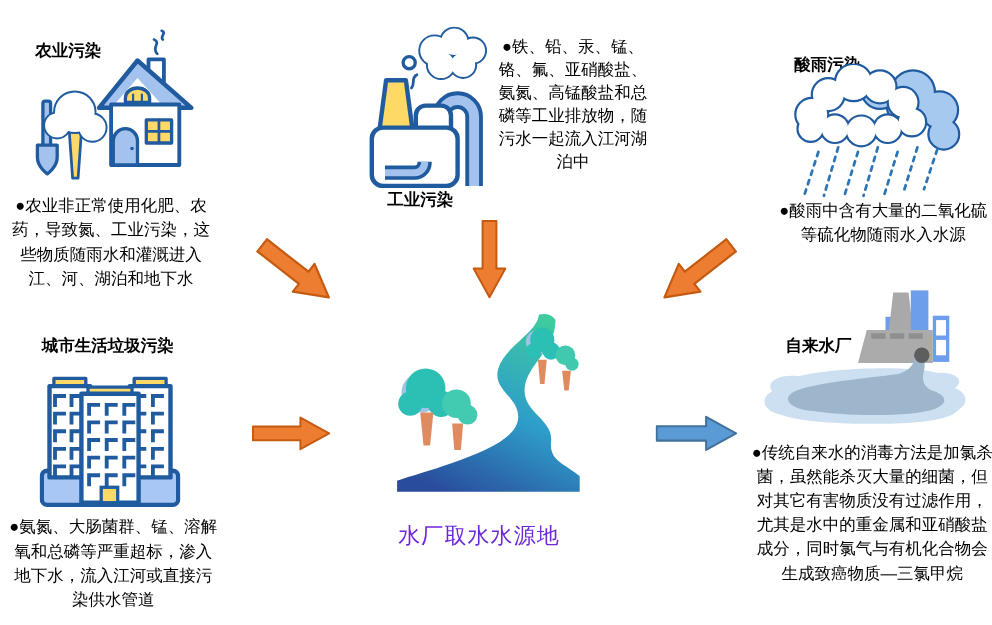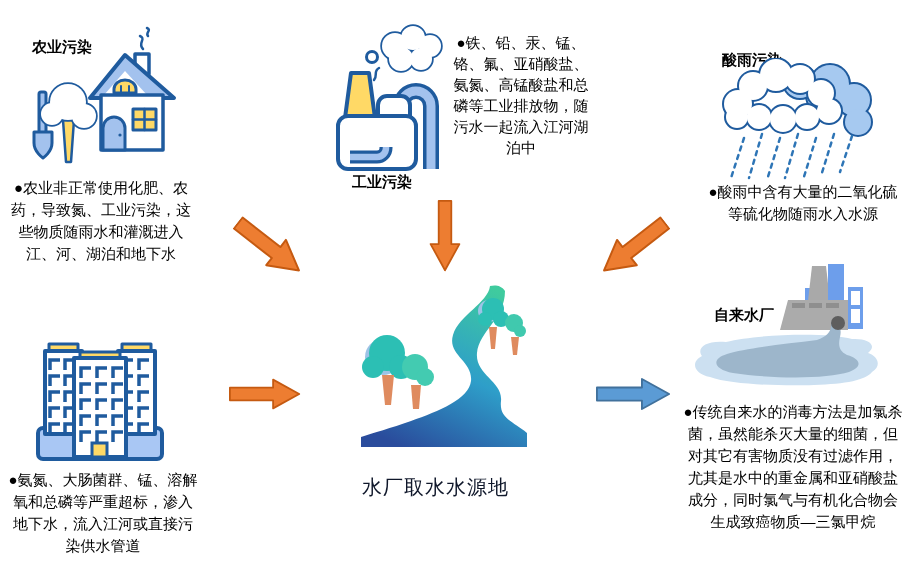--- a/index.html
+++ b/index.html
@@ -4,21 +4,21 @@
 <style>
   html,body{margin:0;padding:0;background:#fff;}
   #canvas{
     position:relative;width:902px;height:568px;background:#ffffff;overflow:hidden;
     font-family:"Liberation Sans","DejaVu Sans",sans-serif;color:#000;
   }
   .abs{position:absolute;}
   .node-title{position:absolute;font-size:15px;font-weight:bold;white-space:nowrap;line-height:18px;}
   .desc{position:absolute;font-size:15px;line-height:22px;text-align:center;}
   .desc.tight{line-height:21px;}
-  .source-label{position:absolute;font-size:20px;letter-spacing:1px;color:#0f172a;white-space:nowrap;}
+  .source-label{position:absolute;font-size:20px;letter-spacing:1px;color:#6d28d9;white-space:nowrap;}
   svg{display:block;}
   .arrow{position:absolute;}
   .arrow polygon{stroke-width:2;stroke-linejoin:round;}
   .arrow.orange polygon{stroke:#C55A11;}
   .arrow.blue polygon{stroke:#41719C;}
 </style>
 </head>
 <body>
 
 <div id="canvas">
@@ -154,20 +154,21 @@
       <line x1="70" y1="80" x2="57" y2="122"></line>
       <line x1="88" y1="76" x2="75" y2="120"></line>
       <line x1="106" y1="80" x2="93" y2="122"></line>
       <line x1="124" y1="76" x2="111" y2="118"></line>
       <line x1="142" y1="78" x2="130" y2="114"></line>
     </g>
   </svg>
 
   <div class="desc" style="left:704px;top:181px;width:198px;">●酸雨中含有大量的二氧化硫等硫化物随雨水入水源</div>
 
+  <div class="node-title" style="left:38px;top:306px;">城市生活垃圾污染</div>
 
   <svg class="abs" style="left:36px;top:336px;" width="128" height="126" viewBox="0 0 128 126">
     <defs>
       <path id="bw" d="M1,12 V2 H11" fill="none" stroke="#1F5B9E" stroke-width="3.5"></path>
     </defs>
     <g stroke="#1F5B9E" stroke-width="4" fill="#fff" stroke-linejoin="round">
       <rect x="2" y="92" width="124" height="31" rx="5" fill="#A9C7F4"></rect>
       <rect x="13" y="8" width="29" height="8" fill="#FFD966" stroke-width="3"></rect>
       <rect x="86" y="8" width="29" height="8" fill="#FFD966" stroke-width="3"></rect>
       <rect x="9" y="15" width="37" height="83"></rect>

